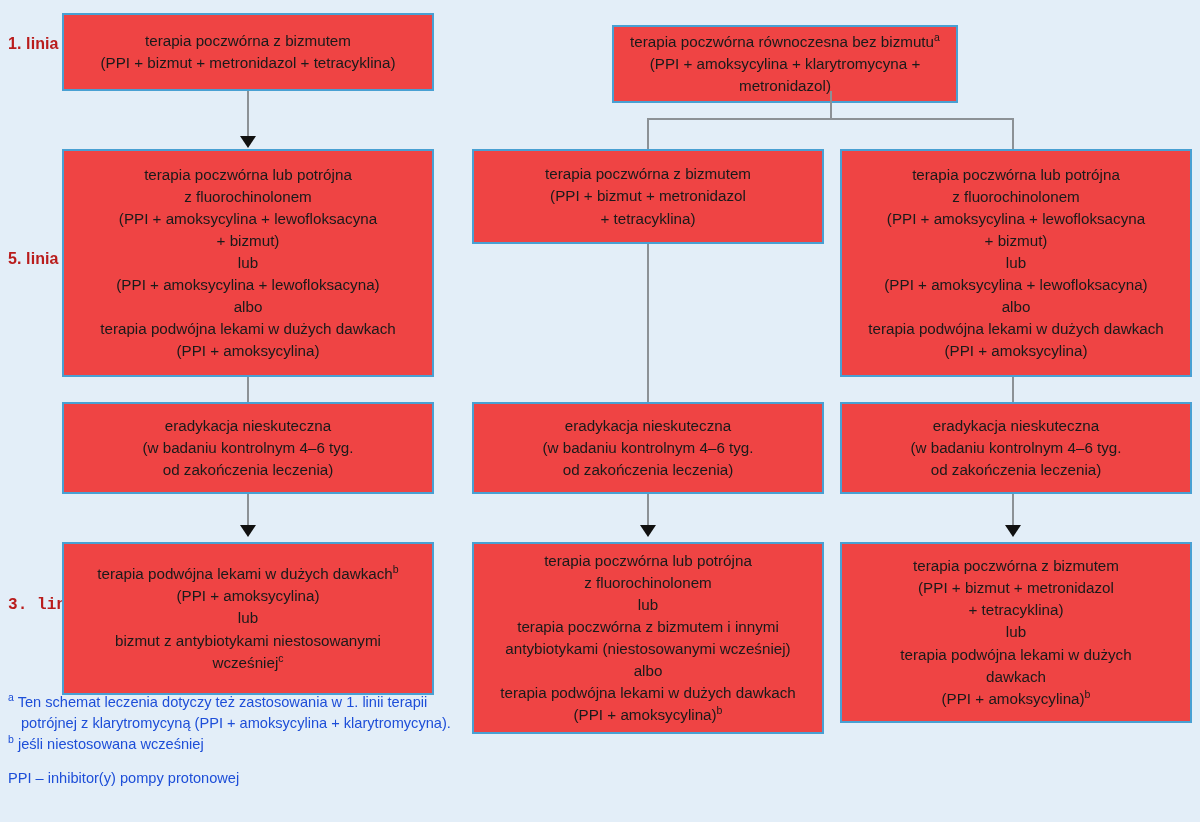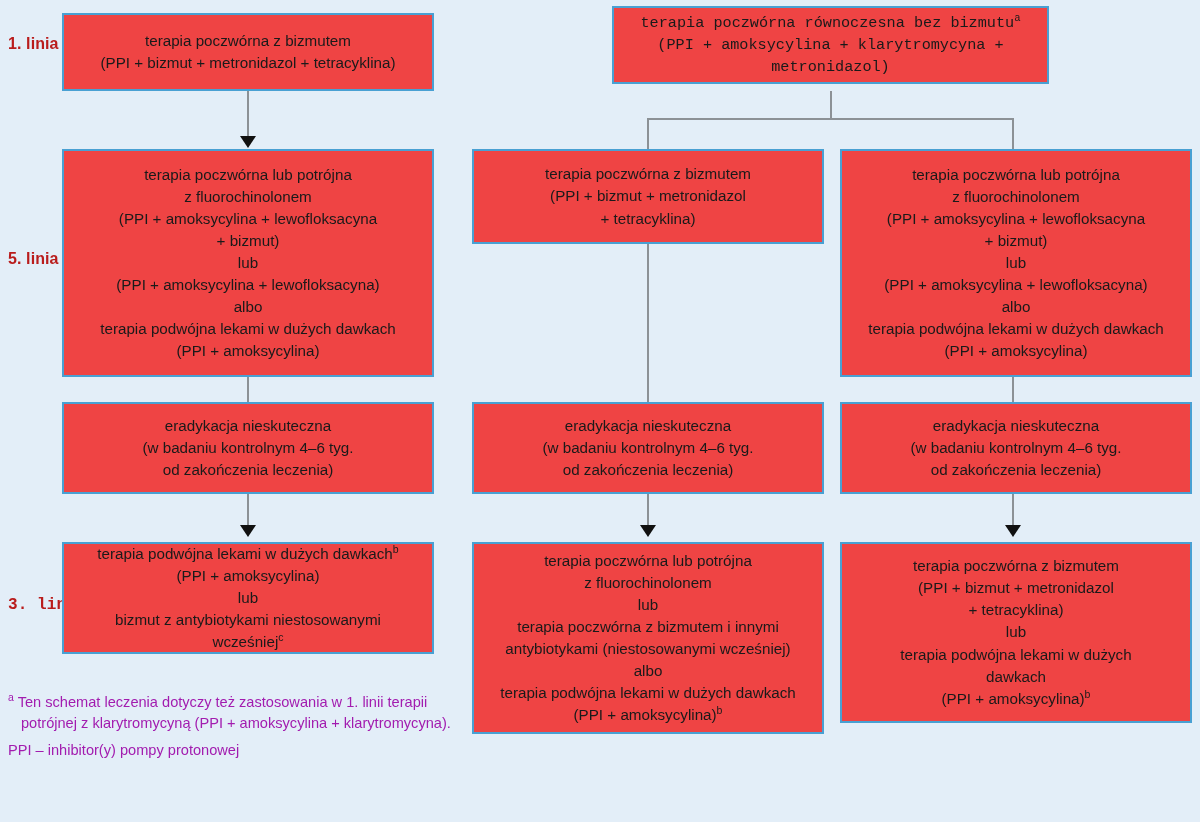--- a/index.html
+++ b/index.html
@@ -77,51 +77,51 @@
   
   #footnotes {
     position: absolute;
     left: 8px;
     top: 692px;
     width: 470px;
   }
   .fn {
     font-size: 14.6px;
     line-height: 1.42;
-    color: #a21caf;
+    color: #1d4ed8;
     margin: 0 0 1px 0;
     padding-left: 13px;
     text-indent: -13px;
   }
   .fn sup {
     font-size: 10.5px;
     vertical-align: super;
     line-height: 0;
   }
   .fn.plain {
     padding-left: 0;
     text-indent: 0;
-    margin-top: 7px;
+    margin-top: 13px;
   }
 </style>
 </head>
 <body>
 
 <div id="root">
 
   <div class="stage-label" style="left:8px; top:35px;">1. linia</div>
   <div class="stage-label" style="left:8px; top:250px;">5. linia</div>
   <div class="stage-label" style="left:8px; top:596px;font-family:Liberation Mono, monospace;">3. linia</div>
 
   <div class="box" id="box-r1c1" style="left:62px; top:13px; width:372px; height:78px;">
     <div class="box-text">terapia poczwórna z bizmutem
 (PPI + bizmut + metronidazol + tetracyklina)</div>
   </div>
 
-  <div class="box" id="box-r1c2" style="left:612px; top:6px; width:437px; height:78px;font-family:Liberation Mono, monospace;">
+  <div class="box" id="box-r1c2" style="left:612px; top:25px; width:346px; height:78px;">
     <div class="box-text"><span>terapia poczwórna równoczesna bez bizmutu</span><sup>a</sup>
 <span>(PPI + amoksycylina + klarytromycyna + metronidazol)</span></div>
   </div>
 
   <div class="vline" style="left:247px; top:91px; height:48px;"></div>
   <div class="arrowhead" style="left:240px; top:136px;"></div>
 
   <div class="vline" style="left:830px; top:91px; height:28px;"></div>
   <div class="hline" style="left:647px; top:118px; width:367px;"></div>
   <div class="vline" style="left:647px; top:118px; height:31px;"></div>
@@ -181,21 +181,21 @@
 
   <div class="vline" style="left:247px; top:494px; height:38px;"></div>
   <div class="arrowhead" style="left:240px; top:525px;"></div>
 
   <div class="vline" style="left:647px; top:494px; height:38px;"></div>
   <div class="arrowhead" style="left:640px; top:525px;"></div>
 
   <div class="vline" style="left:1012px; top:494px; height:38px;"></div>
   <div class="arrowhead" style="left:1005px; top:525px;"></div>
 
-  <div class="box" id="box-r4c1" style="left:62px; top:542px; width:372px; height:112px;">
+  <div class="box" id="box-r4c1" style="left:62px; top:542px; width:372px; height:153px;">
     <div class="box-text"><span>terapia podwójna lekami w dużych dawkach</span><sup>b</sup><span>
 (PPI + amoksycylina)
 lub
 bizmut z antybiotykami niestosowanymi
 wcześniej</span><sup>c</sup></div>
   </div>
 
   <div class="box" id="box-r4c2" style="left:472px; top:542px; width:352px; height:192px;">
     <div class="box-text"><span>terapia poczwórna lub potrójna
 z fluorochinolonem
@@ -212,16 +212,17 @@
 (PPI + bizmut + metronidazol
 + tetracyklina)
 lub
 terapia podwójna lekami w dużych
 dawkach
 (PPI + amoksycylina)</span><sup>b</sup></div>
   </div>
 
   <div id="footnotes">
     <p class="fn"><sup>a</sup><span> Ten schemat leczenia dotyczy też zastosowania w 1. linii terapii potrójnej z klarytromycyną (PPI + amoksycylina + klarytromycyna).</span></p>
+    <p class="fn"><sup>b</sup><span> jeśli niestosowana wcześniej</span></p>
     <p class="fn plain">PPI – inhibitor(y) pompy protonowej</p>
   </div>
 
 </div>
 
 </body></html>

